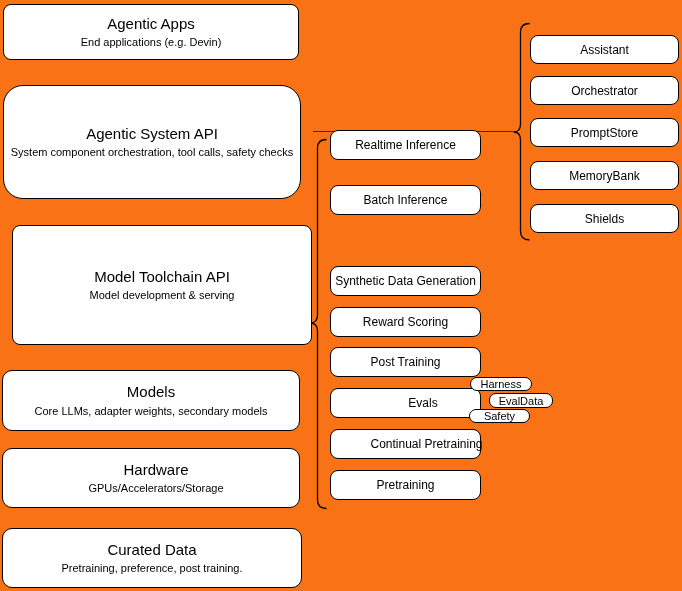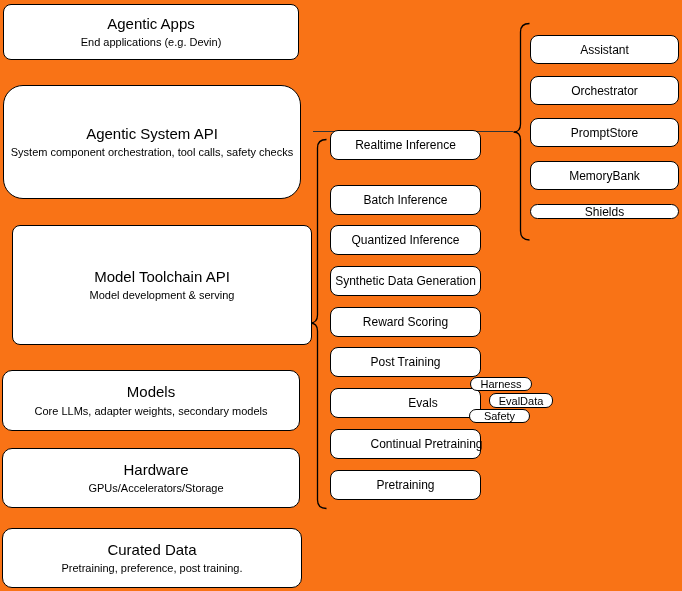--- a/index.html
+++ b/index.html
@@ -62,31 +62,30 @@
     <div class="subtitle">GPUs/Accelerators/Storage</div>
   </div>
 
   <div class="bigbox" style="left:2px;top:528px;width:300px;height:60px;border-radius:10px;">
     <div class="title">Curated Data</div>
     <div class="subtitle">Pretraining, preference, post training.</div>
   </div>
 
   <div class="midbox" style="left:330px;top:130px;width:151px;height:30px;">Realtime Inference</div>
   <div class="midbox" style="left:330px;top:185px;width:151px;height:30px;">Batch Inference</div>
-  <div class="midbox" style="left:330px;top:225px;width:151px;height:30px;">Quantized Inference</div>
   <div class="midbox" style="left:330px;top:266px;width:151px;height:30px;">Synthetic Data Generation</div>
   <div class="midbox" style="left:330px;top:307px;width:151px;height:30px;">Reward Scoring</div>
   <div class="midbox" style="left:330px;top:347px;width:151px;height:30px;">Post Training</div>
   <div class="midbox" style="left:330px;top:388px;width:151px;height:30px;padding-left:35px;">Evals</div>
   <div class="midbox" style="left:330px;top:429px;width:151px;height:30px;padding-left:42px;">Continual Pretraining</div>
   <div class="midbox" style="left:330px;top:470px;width:151px;height:30px;">Pretraining</div>
 
   <div class="tag" style="left:470px;top:377px;width:62px;height:14px;">Harness</div>
   <div class="tag" style="left:489px;top:393px;width:64px;height:15px;">EvalData</div>
   <div class="tag" style="left:469px;top:409px;width:61px;height:14px;">Safety</div>
 
   <div class="rightbox" style="left:530px;top:35px;width:149px;height:29px;">Assistant</div>
   <div class="rightbox" style="left:530px;top:76px;width:149px;height:29px;">Orchestrator</div>
   <div class="rightbox" style="left:530px;top:118px;width:149px;height:29px;">PromptStore</div>
   <div class="rightbox" style="left:530px;top:161px;width:149px;height:29px;">MemoryBank</div>
-  <div class="rightbox" style="left:530px;top:204px;width:149px;height:15px;">Shields</div>
+  <div class="rightbox" style="left:530px;top:204px;width:149px;height:29px;">Shields</div>
 
 </div>
 
 </body></html>

